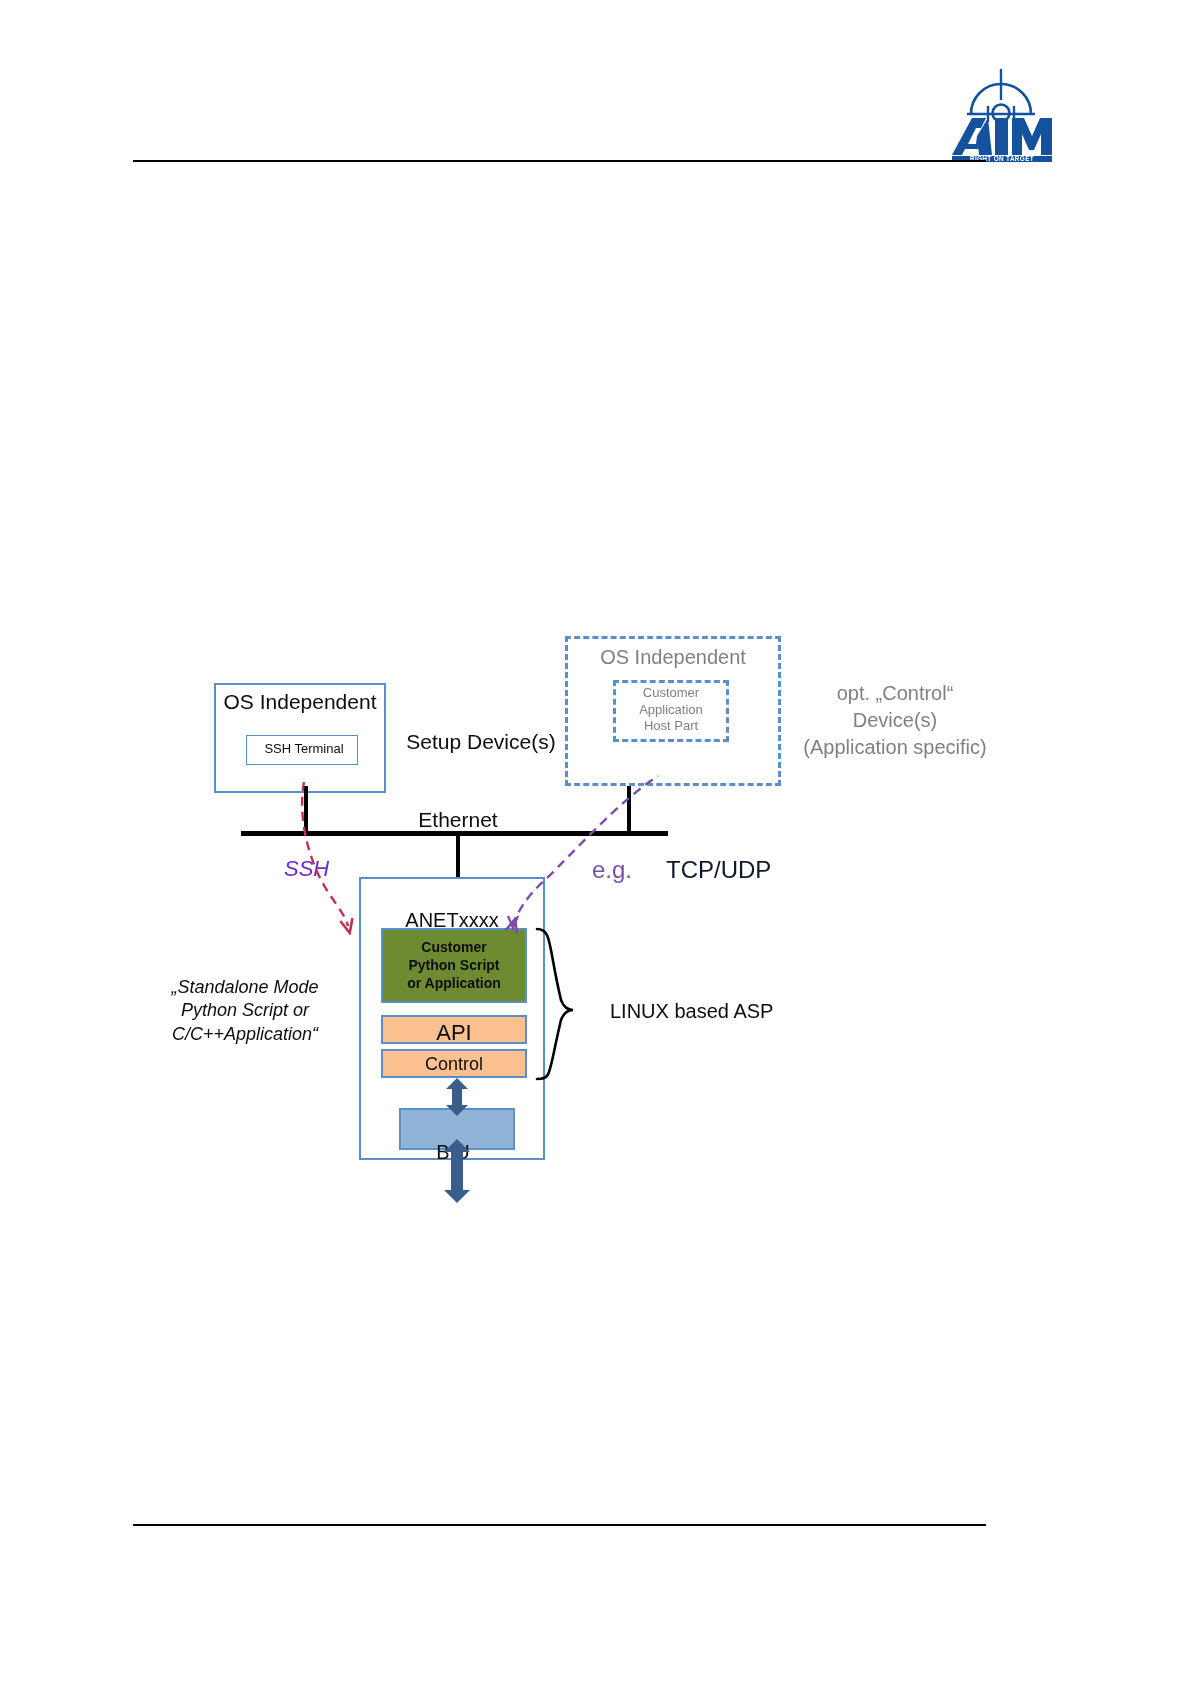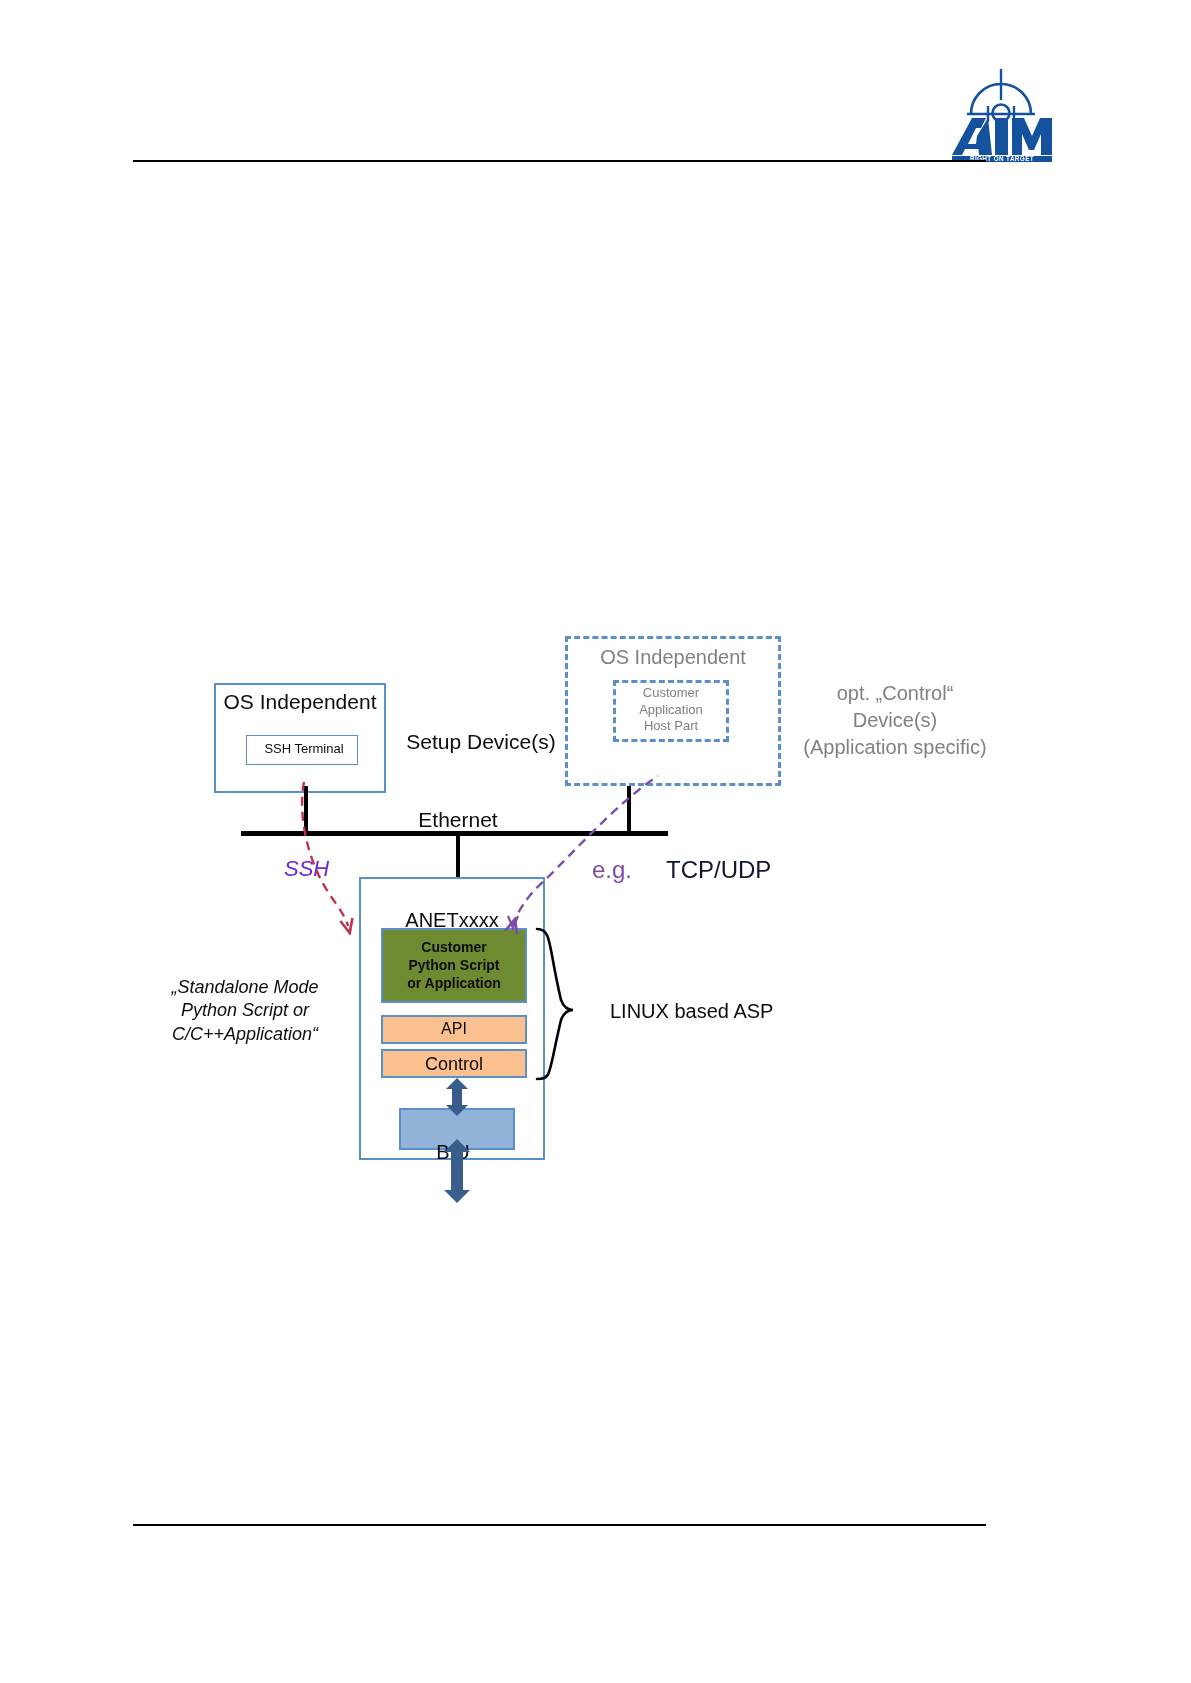--- a/index.html
+++ b/index.html
@@ -170,21 +170,21 @@
     color: #0d0d0d;
   }
 
   #box-api {
     left: 381px; top: 1015px; width: 146px; height: 29px;
     border: 2px solid #5b8fc9;
     background: #fac090;
   }
   #label-api {
     left: 381px; top: 1020px; width: 146px;
-    font-size: 16px;
+    font-size: 22px;
   }
 
   #box-driver {
     left: 381px; top: 1049px; width: 146px; height: 29px;
     border: 2px solid #5b8fc9;
     background: #fac090;
   }
   #label-driver {
     left: 381px; top: 1054px; width: 146px;
     font-size: 18px;

